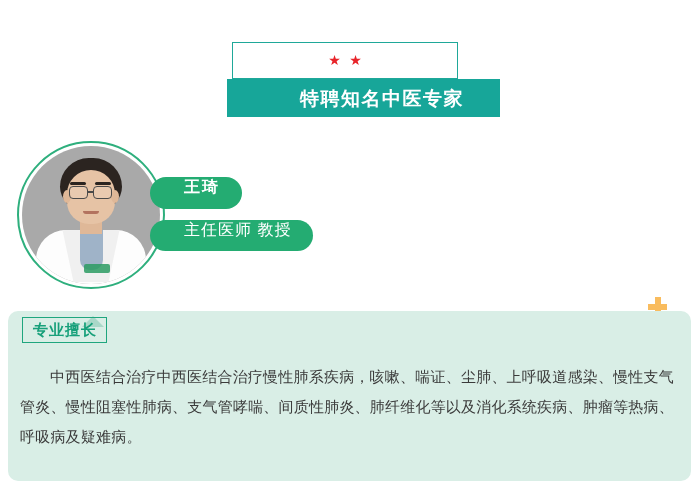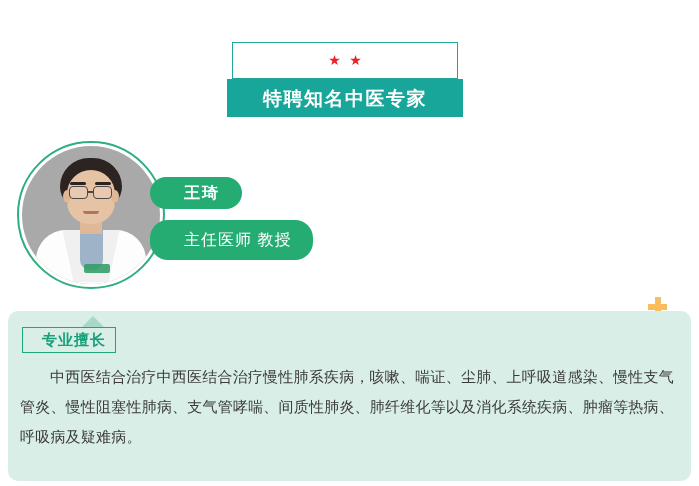--- a/index.html
+++ b/index.html
@@ -65,20 +65,21 @@
   .header-band {
     position: absolute;
     left: 227px;
     top: 37px;
     width: 236px;
     height: 38px;
     background: #17A699;
     display: flex;
     align-items: center;
     justify-content: center;
+    padding-left: 37px;
   }
   .header-band-text {
     color: #ffffff;
     font-size: 19px;
     font-weight: bold;
     letter-spacing: 1.5px;
     line-height: 1;
     white-space: nowrap;
   }
 
@@ -202,38 +203,37 @@
     border-radius: 2px;
     opacity: .85;
   }
 
   
   .pill {
     position: absolute;
     background: #24AC72;
     color: #ffffff;
     display: flex;
-    align-items: center;
     box-sizing: border-box;
     white-space: nowrap;
   }
   .pill-name {
     left: 150px;
     top: 177px;
     height: 32px;
     padding: 0 22px 0 34px;
     border-radius: 16px;
     font-size: 16px;
     font-weight: bold;
     letter-spacing: 2px;
   }
   .pill-title {
     left: 150px;
     top: 220px;
-    height: 40px;
+    height: 31px;
     padding: 0 22px 0 34px;
     border-radius: 18px;
     font-size: 16px;
     letter-spacing: 1px;
   }
 
   
   .plus-icon {
     position: absolute;
     left: 648px;
@@ -270,22 +270,22 @@
     left: 82px;
     top: 316px;
     width: 0; height: 0;
     border-left: 11px solid transparent;
     border-right: 11px solid transparent;
     border-bottom: 11px solid #A9D8C8;
   }
   .spec-tag {
     position: absolute;
     left: 22px;
-    top: 327px;
-    padding: 4px 9px 5px 19px;
+    top: 317px;
+    padding: 4px 9px 5px 10px;
     border: 1px solid #1FA67E;
     color: #17A07A;
     font-size: 15px;
     font-weight: bold;
     letter-spacing: 1px;
     line-height: 1;
     background: transparent;
     white-space: nowrap;
   }
   .spec-body {

